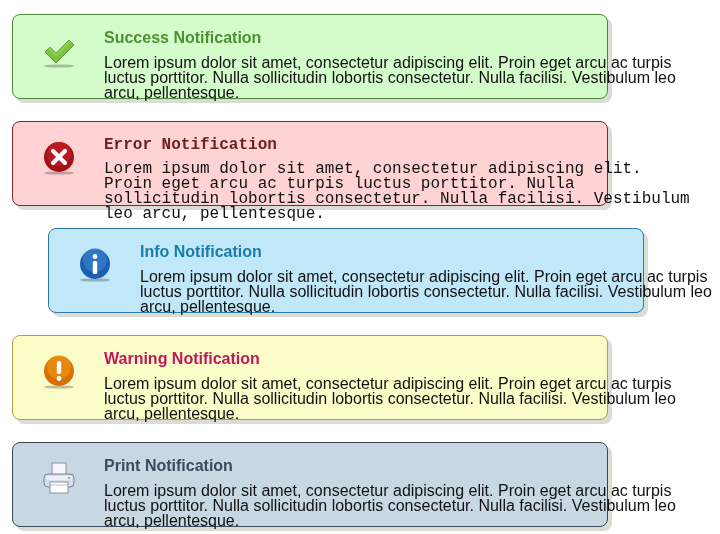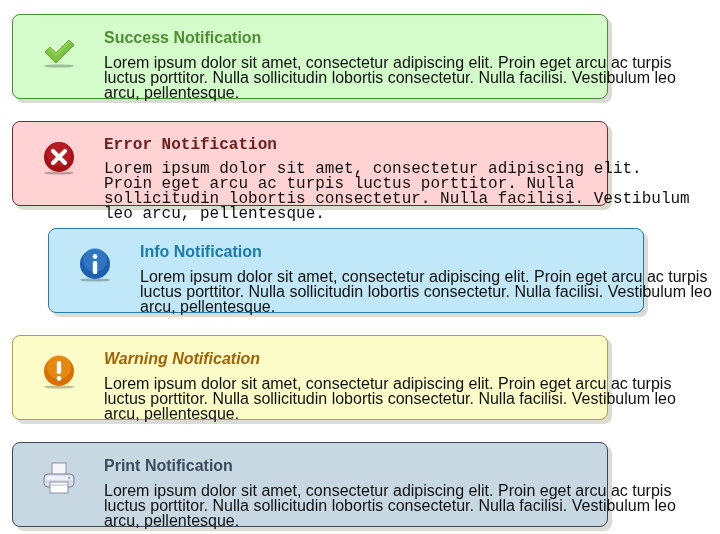--- a/index.html
+++ b/index.html
@@ -59,21 +59,21 @@
 <div class="note" style="top:335px; background:#fcfcc8; border-color:#a8a24a;">
   <div class="icon">
     <svg width="36" height="36" viewBox="0 0 36 36">
       <ellipse cx="18" cy="33" rx="15" ry="1.6" fill="rgba(0,0,0,0.25)"></ellipse>
       <circle cx="18" cy="17" r="15" fill="#d96f00"></circle>
       <circle cx="18" cy="13" r="12" fill="#f19a1a" opacity="0.55"></circle>
       <rect x="15.8" y="7" width="4.4" height="13" rx="1.8" fill="#ffffff"></rect>
       <circle cx="18" cy="24.5" r="2.4" fill="#ffffff"></circle>
     </svg>
   </div>
-  <div class="title" style="color:#a16207;font-style:italic;">Warning Notification</div>
+  <div class="title" style="color:#be185d;">Warning Notification</div>
   <div class="body">Lorem ipsum dolor sit amet, consectetur adipiscing elit. Proin eget arcu ac turpis luctus porttitor. Nulla sollicitudin lobortis consectetur. Nulla facilisi. Vestibulum leo arcu, pellentesque.</div>
 </div>
 
 <div class="note" style="top:442px; background:#c8d8e2; border-color:#3a4858;">
   <div class="icon">
     <svg width="36" height="36" viewBox="0 0 36 36">
       <rect x="11" y="2" width="14" height="12" fill="#f4f6fb" stroke="#8a90a8" stroke-width="1"></rect>
       <rect x="3" y="13" width="30" height="13" rx="4" fill="#d9dceb" stroke="#7a7f98" stroke-width="1"></rect>
       <rect x="5" y="15" width="26" height="4" rx="2" fill="#eef0f8"></rect>
       <circle cx="28" cy="17" r="1" fill="#3cb46e"></circle>

